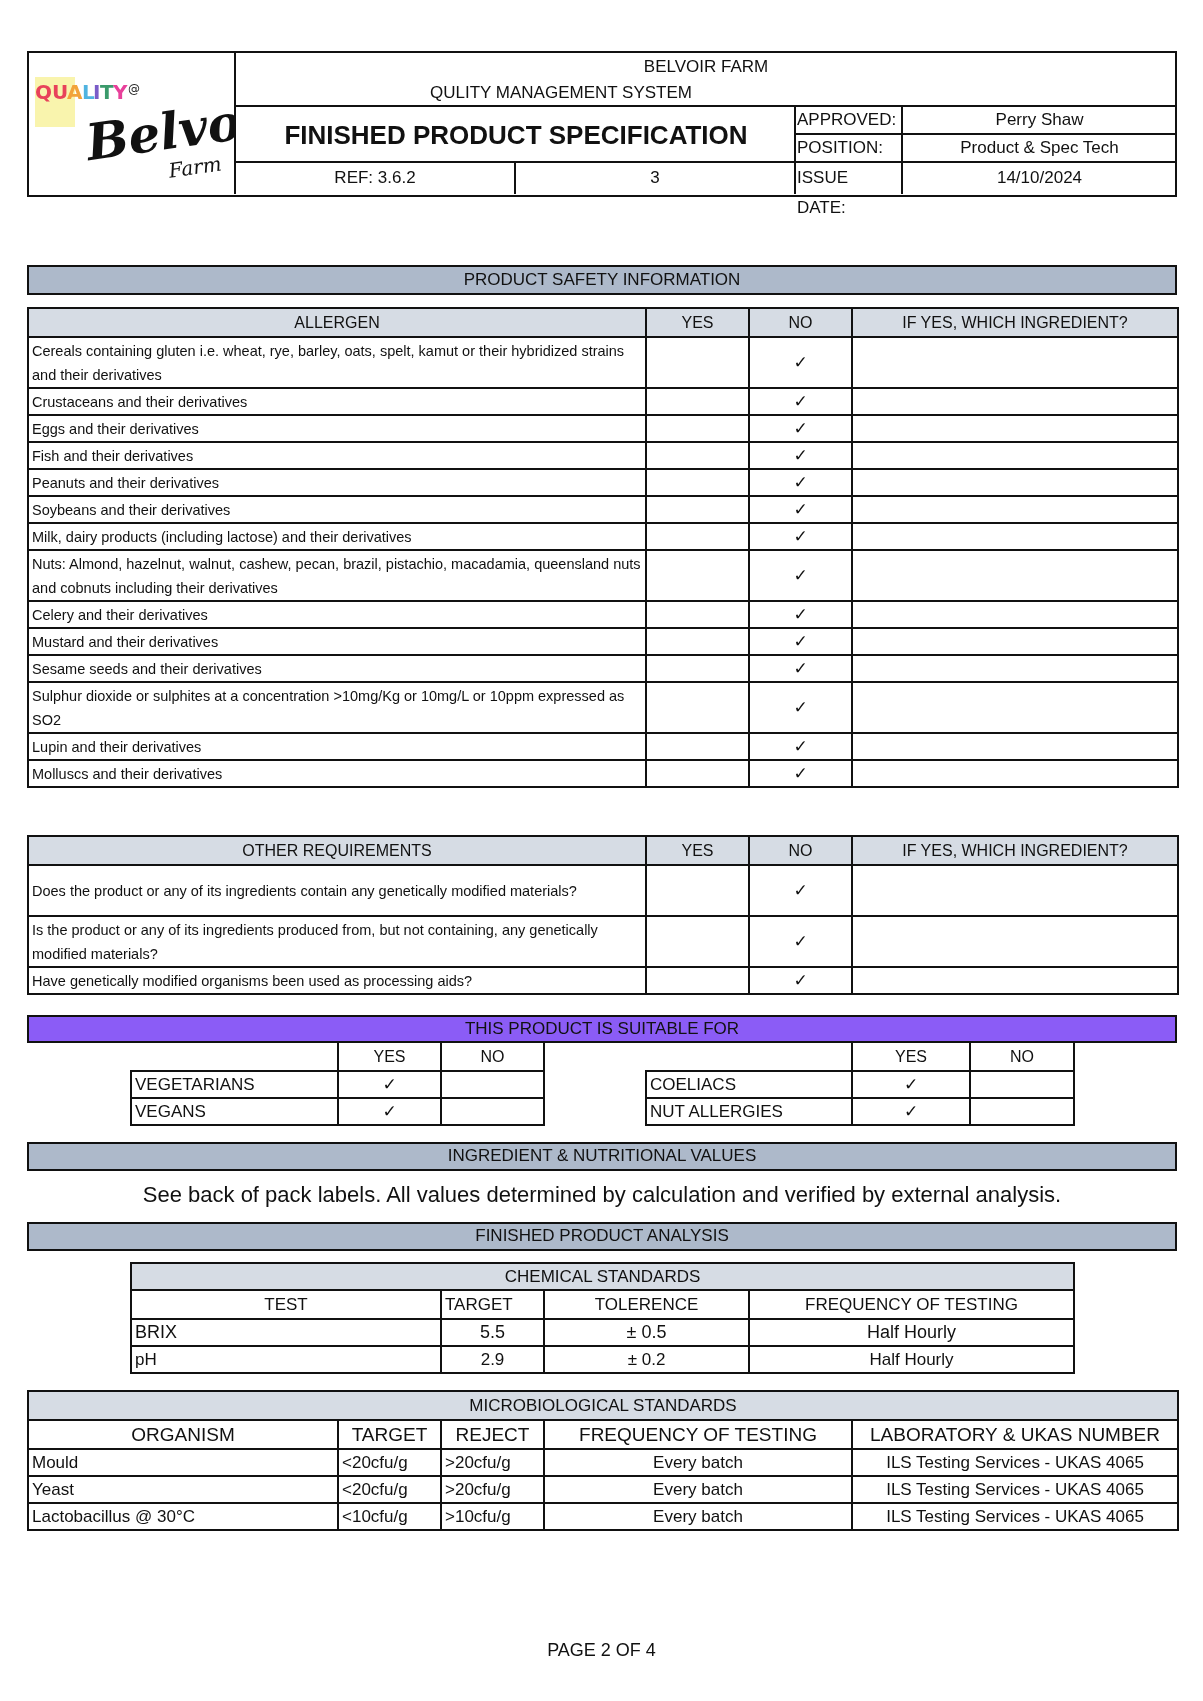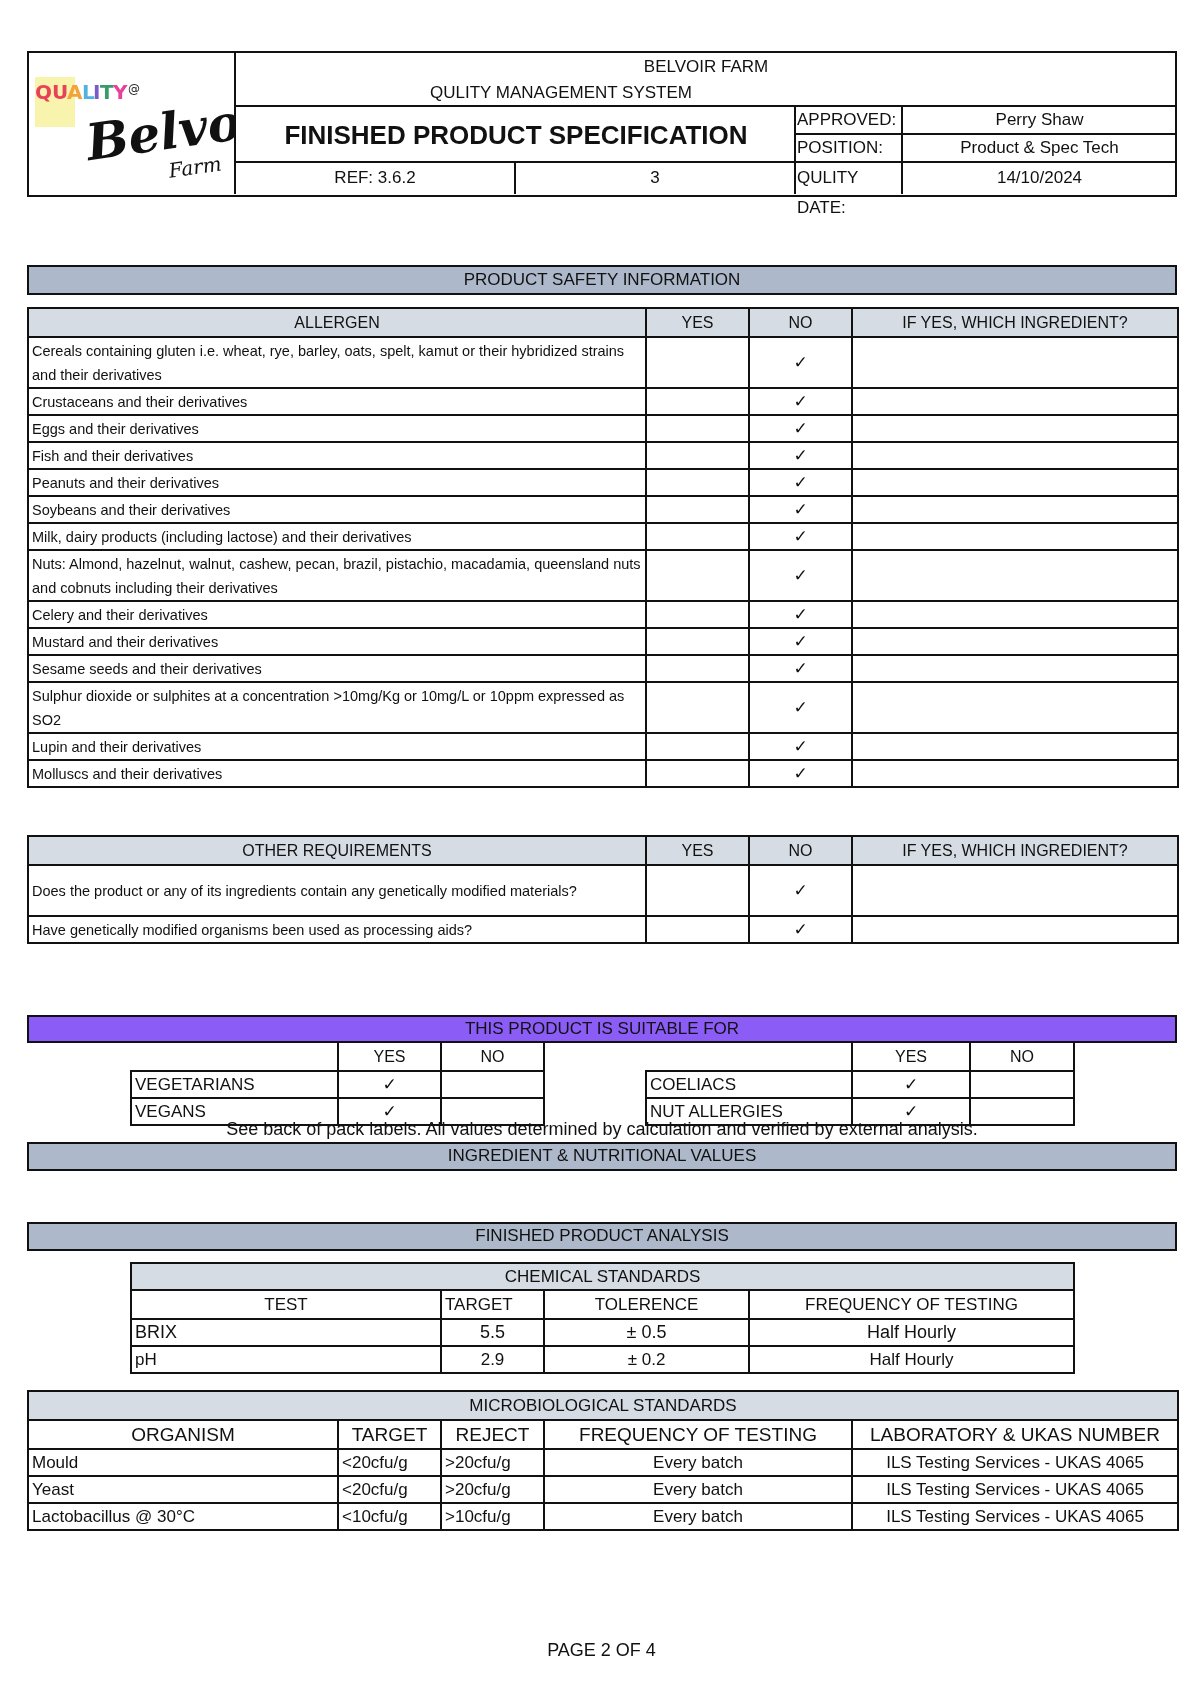--- a/index.html
+++ b/index.html
@@ -52,21 +52,21 @@
   <div class="hline" style="left:765px; top:80px; width:382px;"></div>
   <div class="hline" style="left:207px; top:108px; width:940px;"></div>
   <div class="vline" style="left:485px; top:108px; height:33px;"></div>
 
   <div class="ht" style="left:768px; top:54px; width:104px; text-align:left; line-height:26px;">APPROVED:</div>
   <div class="ht" style="left:874px; top:54px; width:273px; line-height:26px;">Perry Shaw</div>
   <div class="ht" style="left:768px; top:82px; width:104px; text-align:left; line-height:26px;">POSITION:</div>
   <div class="ht" style="left:874px; top:82px; width:273px; line-height:26px;">Product &amp; Spec Tech</div>
   <div class="ht" style="left:207px; top:110px; width:278px; line-height:30px;">REF: 3.6.2</div>
   <div class="ht" style="left:487px; top:110px; width:278px; line-height:30px;">3</div>
-  <div class="ht" style="left:768px; top:110px; width:104px; text-align:left; line-height:30px;">QULITY DATE:</div>
+  <div class="ht" style="left:768px; top:110px; width:104px; text-align:left; line-height:30px;">ISSUE DATE:</div>
   <div class="ht" style="left:874px; top:110px; width:273px; line-height:30px;">14/10/2024</div>
 </div>
 
 <div class="abs bar" style="left:27px; top:265px; width:1150px; height:30px; line-height:25px;">PRODUCT SAFETY INFORMATION</div>
 
 <table class="abs" style="left:27px; top:307px; width:1150px;">
   <colgroup>
       <col style="width:618px">
       <col style="width:103px">
       <col style="width:103px">
@@ -183,20 +183,26 @@
       <th class="c">IF YES, WHICH INGREDIENT?</th>
     </tr>
   </thead>
   <tbody id="other-body">
       <tr style="height: 51px;">
         <td class="l sm">Does the product or any of its ingredients contain any genetically modified materials?</td>
         <td class="c chk"></td>
         <td class="c chk">✓</td>
         <td class="l"></td>
       </tr>
+      <tr style="height: 51px;">
+        <td class="l sm">Is the product or any of its ingredients produced from, but not containing, any genetically modified materials?</td>
+        <td class="c chk"></td>
+        <td class="c chk">✓</td>
+        <td class="l"></td>
+      </tr>
       <tr style="height: 27px;">
         <td class="l sm">Have genetically modified organisms been used as processing aids?</td>
         <td class="c chk"></td>
         <td class="c chk">✓</td>
         <td class="l"></td>
       </tr>
     </tbody>
 </table>
 
 <div class="abs bar hdr" style="left:27px; top:1015px; width:1150px; height:28px; line-height:23px; background:#8b5cf6;">THIS PRODUCT IS SUITABLE FOR</div>
@@ -249,21 +255,21 @@
       </tr>
       <tr style="height: 27px; margin-top: 8px;">
         <td class="l" style="font-size:17px;">NUT ALLERGIES</td>
         <td class="c chk">✓</td>
         <td class="c chk"></td>
       </tr>
     </tbody>
 </table>
 
 <div class="abs bar" style="left:27px; top:1142px; width:1150px; height:29px; line-height:24px;">INGREDIENT &amp; NUTRITIONAL VALUES</div>
-<div class="abs c" style="left:27px; top:1116px; width:1150px; font-size:18px; line-height:26px;">See back of pack labels. All values determined by calculation and verified by external analysis.</div>
+<div class="abs c" style="left:27px; top:1182px; width:1150px; font-size:22px; line-height:26px;">See back of pack labels. All values determined by calculation and verified by external analysis.</div>
 
 <div class="abs bar" style="left:27px; top:1222px; width:1150px; height:29px; line-height:24px;">FINISHED PRODUCT ANALYSIS</div>
 
 <table class="abs" style="left:130px; top:1262px; width:943px;">
   <colgroup>
       <col style="width:310px">
       <col style="width:103px">
       <col style="width:205px">
       <col style="width:325px">
     </colgroup>

